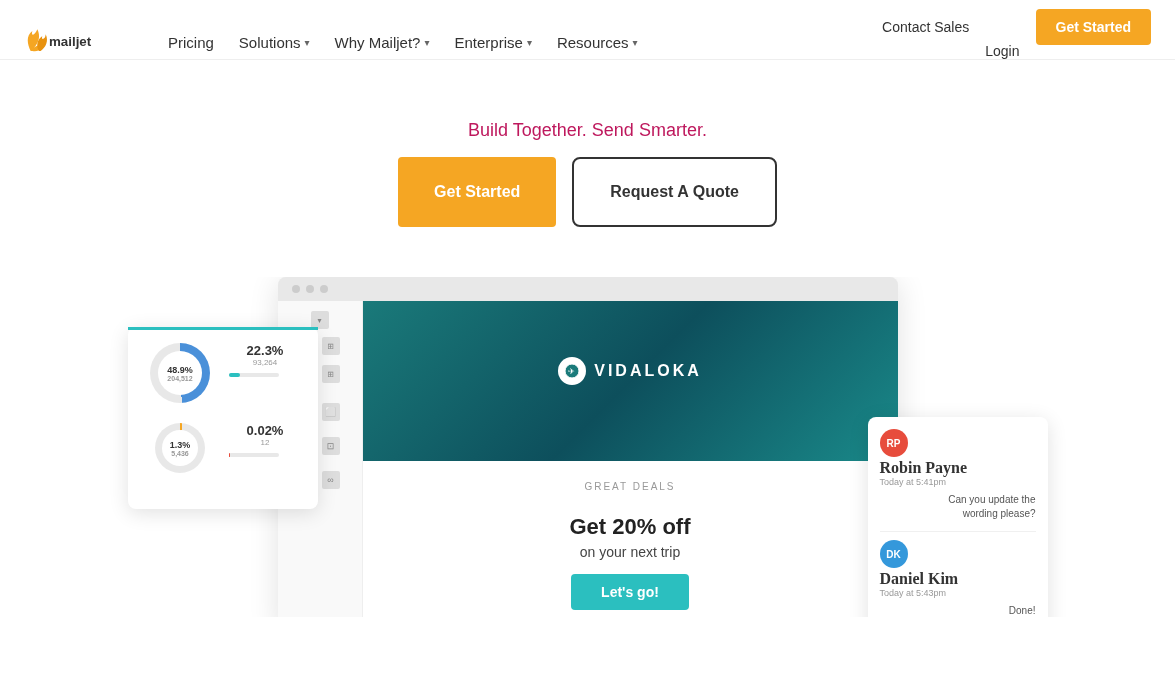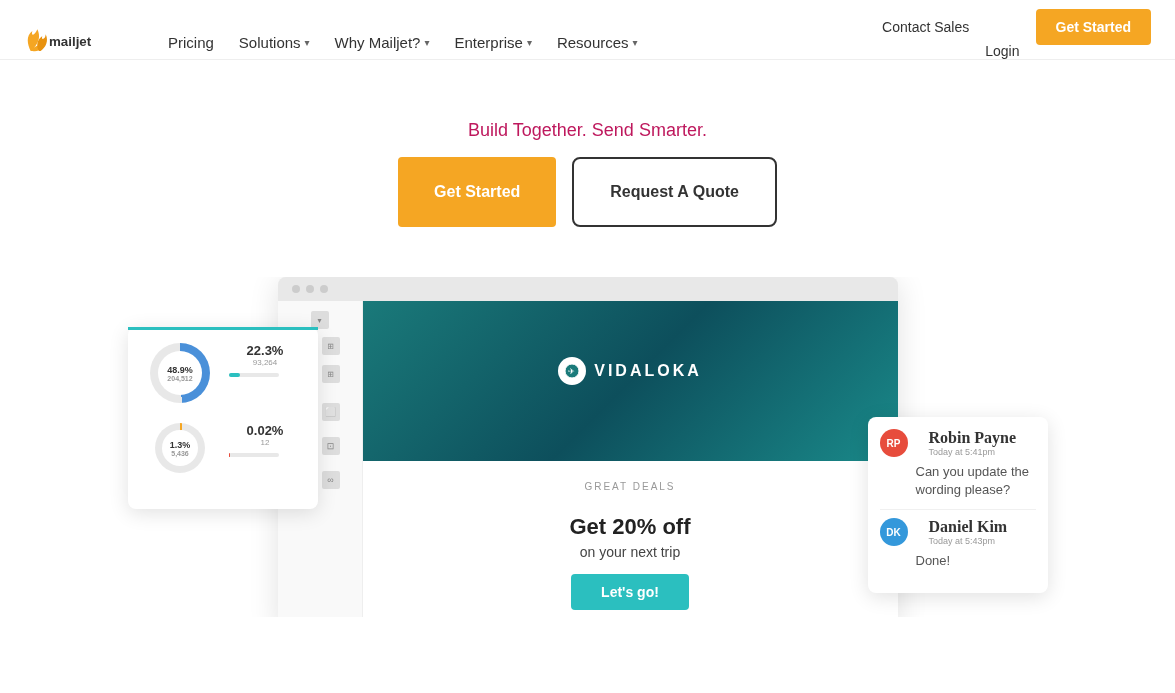--- a/index.html
+++ b/index.html
@@ -168,32 +168,32 @@
       right: calc(50% - 310px - 150px);
       top: 140px;
       width: 180px;
       background: #fff;
       border-radius: 8px;
       box-shadow: 0 4px 20px rgba(0,0,0,0.12);
       padding: 12px;
       z-index: 5;
     }
     .chat-message { margin-bottom: 10px; }
-    .chat-header { display: flex; align-items: flex-start; gap: 21px; margin-bottom: 6px; }
+    .chat-header { display: flex; align-items: flex-start; gap: 2px; margin-bottom: 6px; flex-direction: column; }
     .avatar {
       width: 28px; height: 28px; border-radius: 50%;
       display: flex; align-items: center; justify-content: center;
       font-size: 10px; font-weight: 700; color: #fff; flex-shrink: 0;
     }
     .avatar-rp { background: #e74c3c; }
     .avatar-dk { background: #3498db; }
     .chat-meta { flex: 1; }
     .chat-name { font-size: 16px; font-weight: 700; color: #333; font-family: Liberation Serif, serif; }
     .chat-time { font-size: 9px; color: #999; }
-    .chat-text { font-size: 13px; color: #555; line-height: 1.4; padding-left: 36px; }
+    .chat-text { font-size: 10px; color: #555; line-height: 1.4; padding-left: 36px; text-align: right; }
     .chat-divider { height: 1px; background: #f0f0f0; margin: 8px 0; }
 
     
     .green-bar {
       position: absolute;
       left: 0; right: 0;
       height: 3px;
       background: #2bbfbf;
       top: 0;
     }

